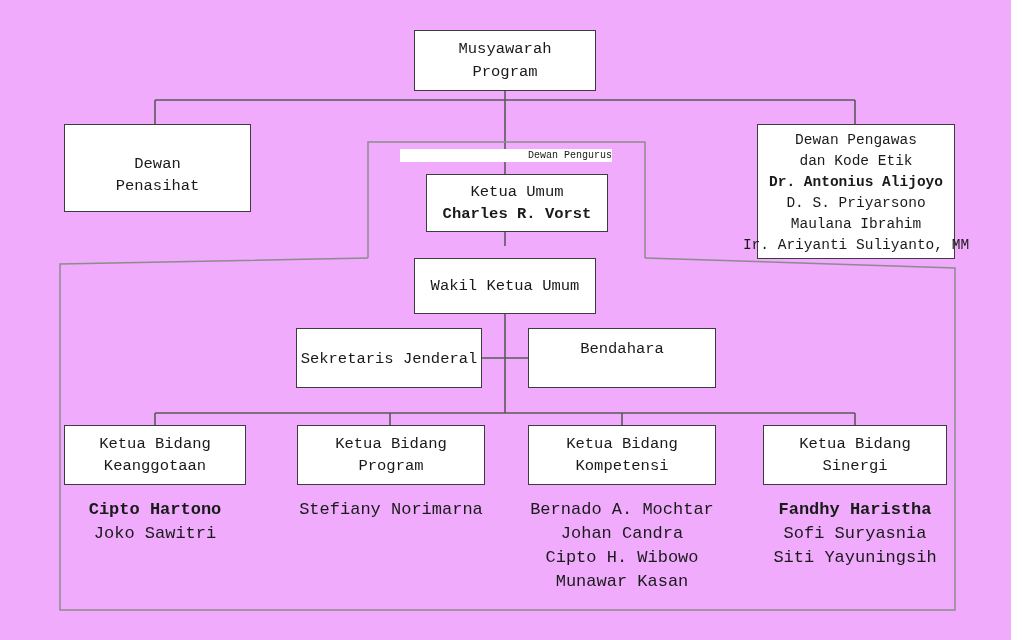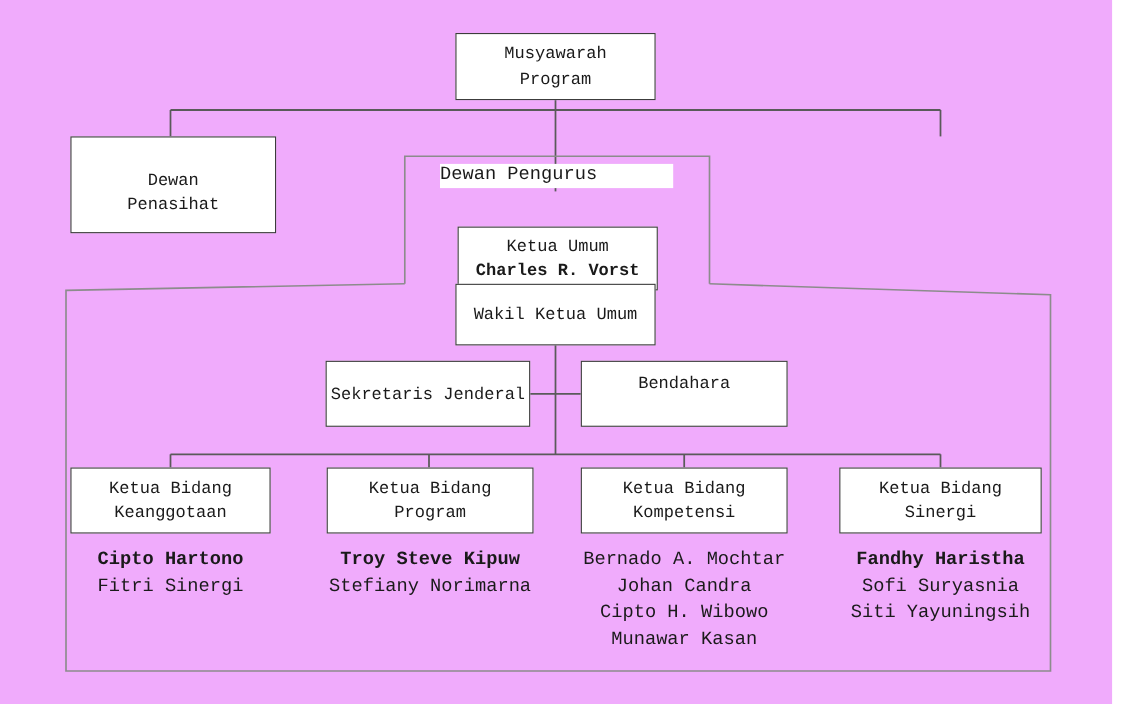--- a/index.html
+++ b/index.html
@@ -44,22 +44,22 @@
   }
   .line {
     display: block;
     white-space: nowrap;
   }
   .line.bold {
     font-weight: bold;
   }
   .group-label {
     position: absolute;
-    text-align: left;
-    font-size: 17px;
+    text-align: right;
+    font-size: 10px;
     color: #1a1a1a;
     z-index: 3;
     background: #ffffff;
     line-height: 1.3;
   }
   .roster {
     position: absolute;
     text-align: center;
     font-size: 17px;
     color: #1a1a1a;
@@ -116,53 +116,60 @@
 
   <div class="node top-align" style="left:64px; top:124px; width:187px; height:88px; padding-top:28px;">
     <span class="line">Dewan</span>
     <span class="line">Penasihat</span>
   </div>
 
   <div class="group-label" style="left:400px; top:149px; width:212px;">
     <span class="line">Dewan Pengurus</span>
   </div>
 
-  <div class="node" style="left:416px; top:174px; width:182px; height:58px;margin-top:32px;">
+  <div class="node" style="left:426px; top:174px; width:182px; height:58px;">
     <span class="line">Ketua Umum</span>
     <span class="line bold">Charles R. Vorst</span>
   </div>
 
   <div class="node" style="left:414px; top:258px; width:182px; height:56px;">
     <span class="line">Wakil Ketua Umum</span>
   </div>
 
+  <div class="node top-align" style="left:757px; top:124px; width:198px; height:135px; font-size:14.5px; padding-top:5px;">
+    <span class="line">Dewan Pengawas</span>
+    <span class="line">dan Kode Etik</span>
+    <span class="line bold">Dr. Antonius Alijoyo</span>
+    <span class="line">D. S. Priyarsono</span>
+    <span class="line">Maulana Ibrahim</span>
+    <span class="line">Ir. Ariyanti Suliyanto, MM</span>
+  </div>
 
   <div class="node top-align" style="left:296px; top:328px; width:186px; height:60px; padding-top:3px;justify-content:center;">
     <span class="line">Sekretaris Jenderal</span>
   </div>
 
   <div class="node top-align" style="left:528px; top:328px; width:188px; height:60px; padding-top:9px;">
     <span class="line">Bendahara</span>
   </div>
 
   <div class="node" style="left:64px; top:425px; width:182px; height:60px;">
     <span class="line">Ketua Bidang</span>
     <span class="line">Keanggotaan</span>
   </div>
   <div class="roster" style="left:64px; top:498px; width:182px;">
     <div class="line bold">Cipto Hartono</div>
-    <div class="line">Fitri Sinergi</div>
+    <div class="line">Joko Sawitri</div>
   </div>
 
   <div class="node" style="left:297px; top:425px; width:188px; height:60px;">
     <span class="line">Ketua Bidang</span>
     <span class="line">Program</span>
   </div>
   <div class="roster" style="left:297px; top:498px; width:188px;">
-    <div class="line bold">Troy Steve Kipuw</div>
     <div class="line">Stefiany Norimarna</div>
   </div>
 
   <div class="node" style="left:528px; top:425px; width:188px; height:60px;">
     <span class="line">Ketua Bidang</span>
     <span class="line">Kompetensi</span>
   </div>
   <div class="roster" style="left:528px; top:498px; width:188px;">
     <div class="line">Bernado A. Mochtar</div>
     <div class="line">Johan Candra</div>

